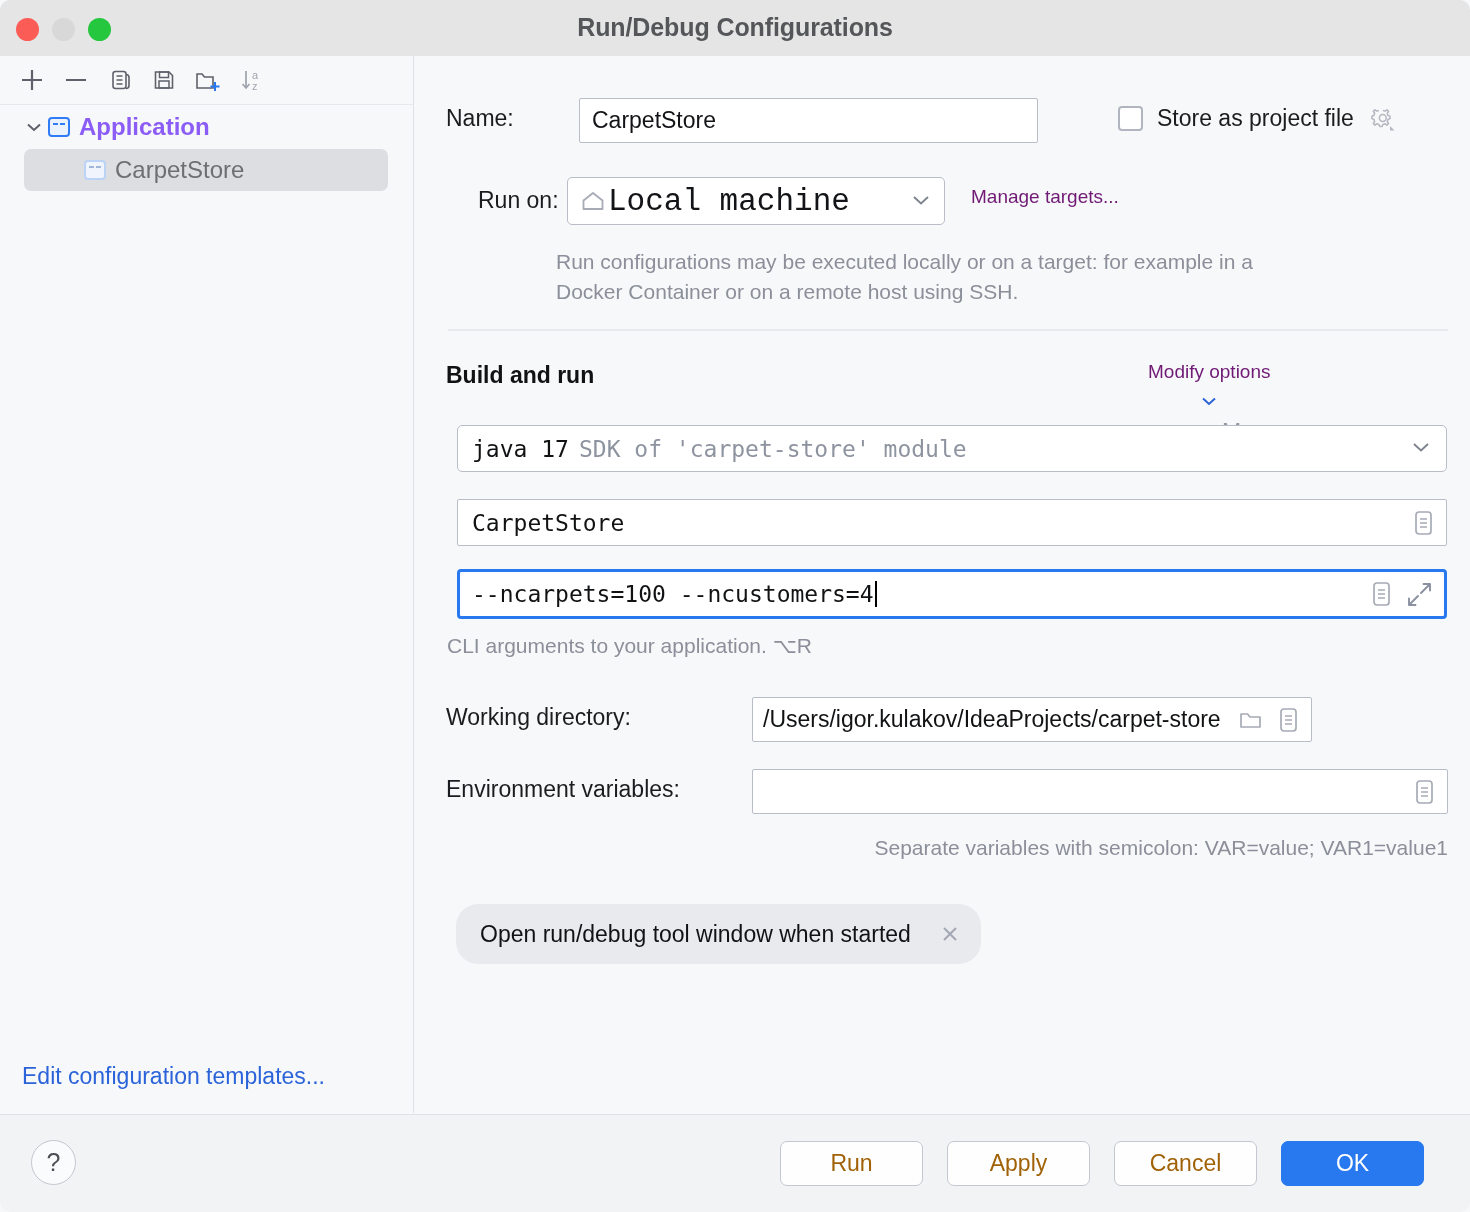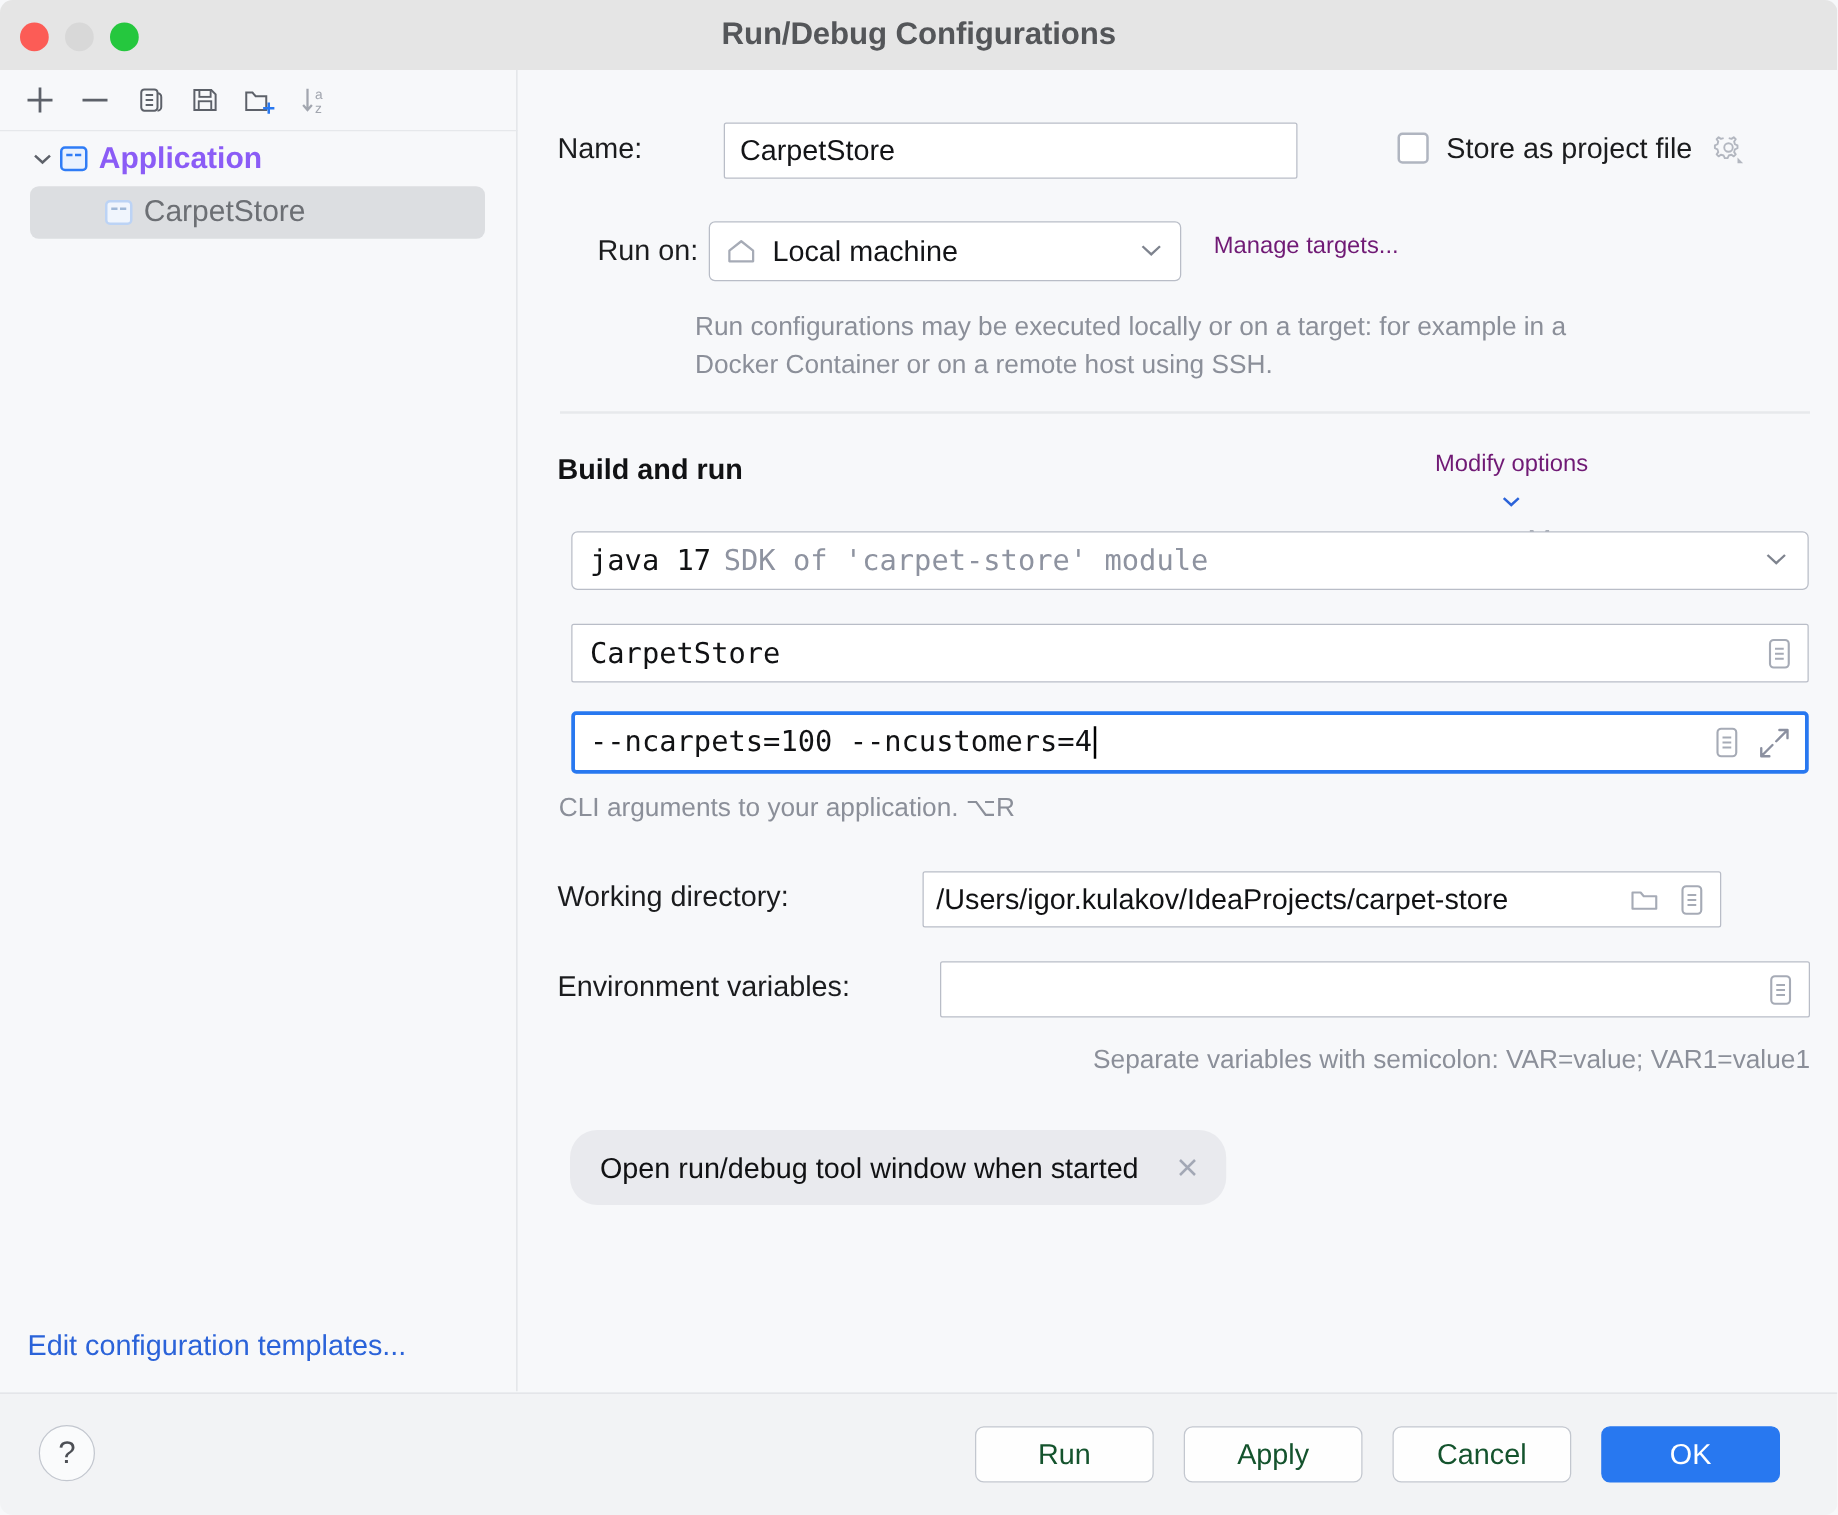--- a/index.html
+++ b/index.html
@@ -126,21 +126,21 @@
   #store-label { font-size: 23px; color: #1b1c1e; }
 
   
   #runon-label { position: absolute; left: 31px; top: 131px; margin-left: 32px; }
   #runon-combo {
     position: absolute; left: 152px; top: 121px;
     width: 378px; height: 48px;
     background: #fff; border: 1px solid #b9bdc7; border-radius: 5px;
     display: flex; align-items: center; padding: 0 12px;
   }
-  #runon-value { font-size: 23px; color: #131417; margin-left: 12px; }
+  #runon-value { font-size: 31px; color: #131417; margin-left: 2px; font-family: Liberation Mono, monospace; }
   #runon-chevron { position: absolute; right: 12px; top: 14px; }
   #manage-targets { position: absolute; left: 556px; top: 130px; }
 
   #runon-desc {
     position: absolute; left: 141px; top: 191px; width: 730px;
     font-size: 21px; line-height: 30px; color: #8b8f99;
   }
 
   #divider {
     position: absolute; left: 33px; top: 273px; width: 1000px; height: 2px;
@@ -189,21 +189,21 @@
   }
   .field-icons {
     position: absolute; right: 10px; top: 0; height: 100%;
     display: flex; align-items: center; gap: 10px;
   }
   #cliargs-hint { position: absolute; left: 32px; top: 578px; }
 
   
   #wd-label { position: absolute; left: 31px; top: 648px; }
   #wd-field {
-    position: absolute; left: 323px; top: 641px; width: 639px; height: 45px;
+    position: absolute; left: 337px; top: 641px; width: 560px; height: 45px;
     background: #fff; border: 1px solid #b9bdc7; border-radius: 2px;
     display: flex; align-items: center; padding: 0 10px;
   }
   #wd-value { font-size: 23px; color: #111214; }
   
   #env-label { position: absolute; left: 31px; top: 720px; }
   #env-field {
     position: absolute; left: 337px; top: 713px; width: 696px; height: 45px;
     background: #fff; border: 1px solid #b9bdc7; border-radius: 2px;
     display: flex; align-items: center; padding: 0 10px;
@@ -238,21 +238,21 @@
   }
   #btn-group {
     position: absolute; right: 46px; top: 26px;
     display: flex; align-items: center; gap: 24px;
   }
   .btn {
     height: 45px; min-width: 143px;
     border-radius: 7px;
     border: 1px solid #c3c7cf;
     background: #fefefe;
-    font-size: 23px; color: #14532d;
+    font-size: 23px; color: #a16207;
     display: flex; align-items: center; justify-content: center;
     font-family: "Liberation Sans", sans-serif;
   }
   .btn.primary {
     background: #2878f0; border-color: #2878f0; color: #ffffff;
   }
   svg { display: block; }
 </style>
 </head>
 <body>

